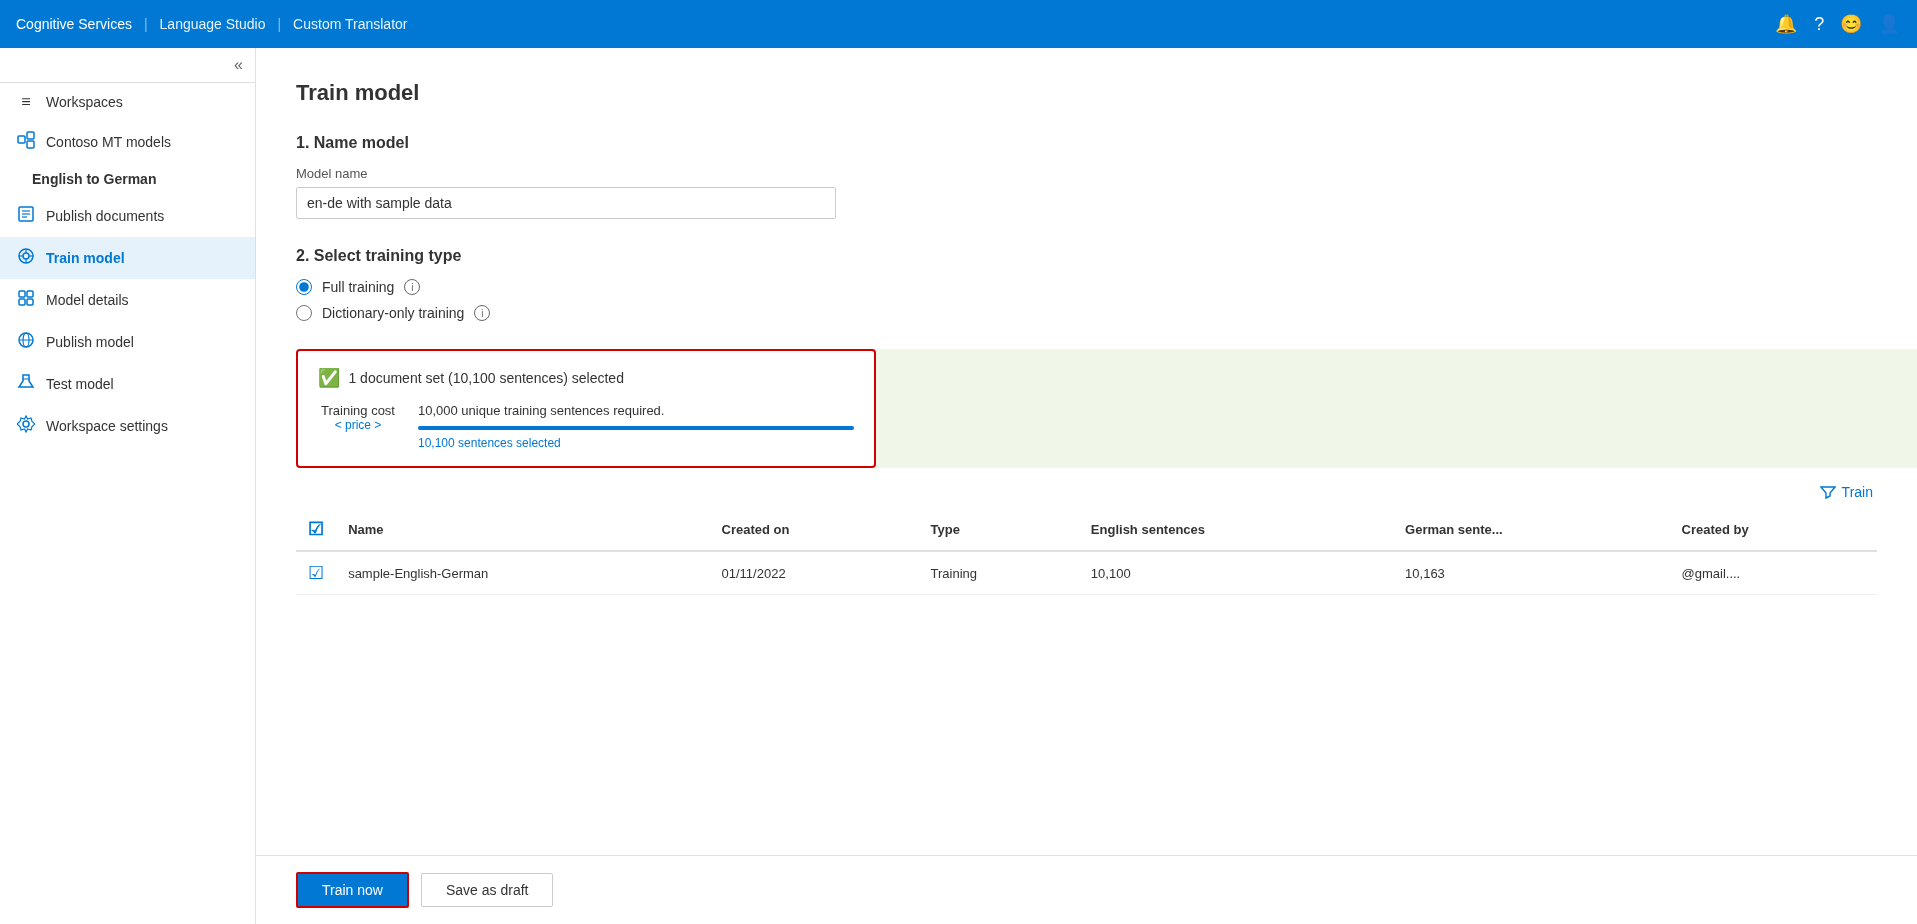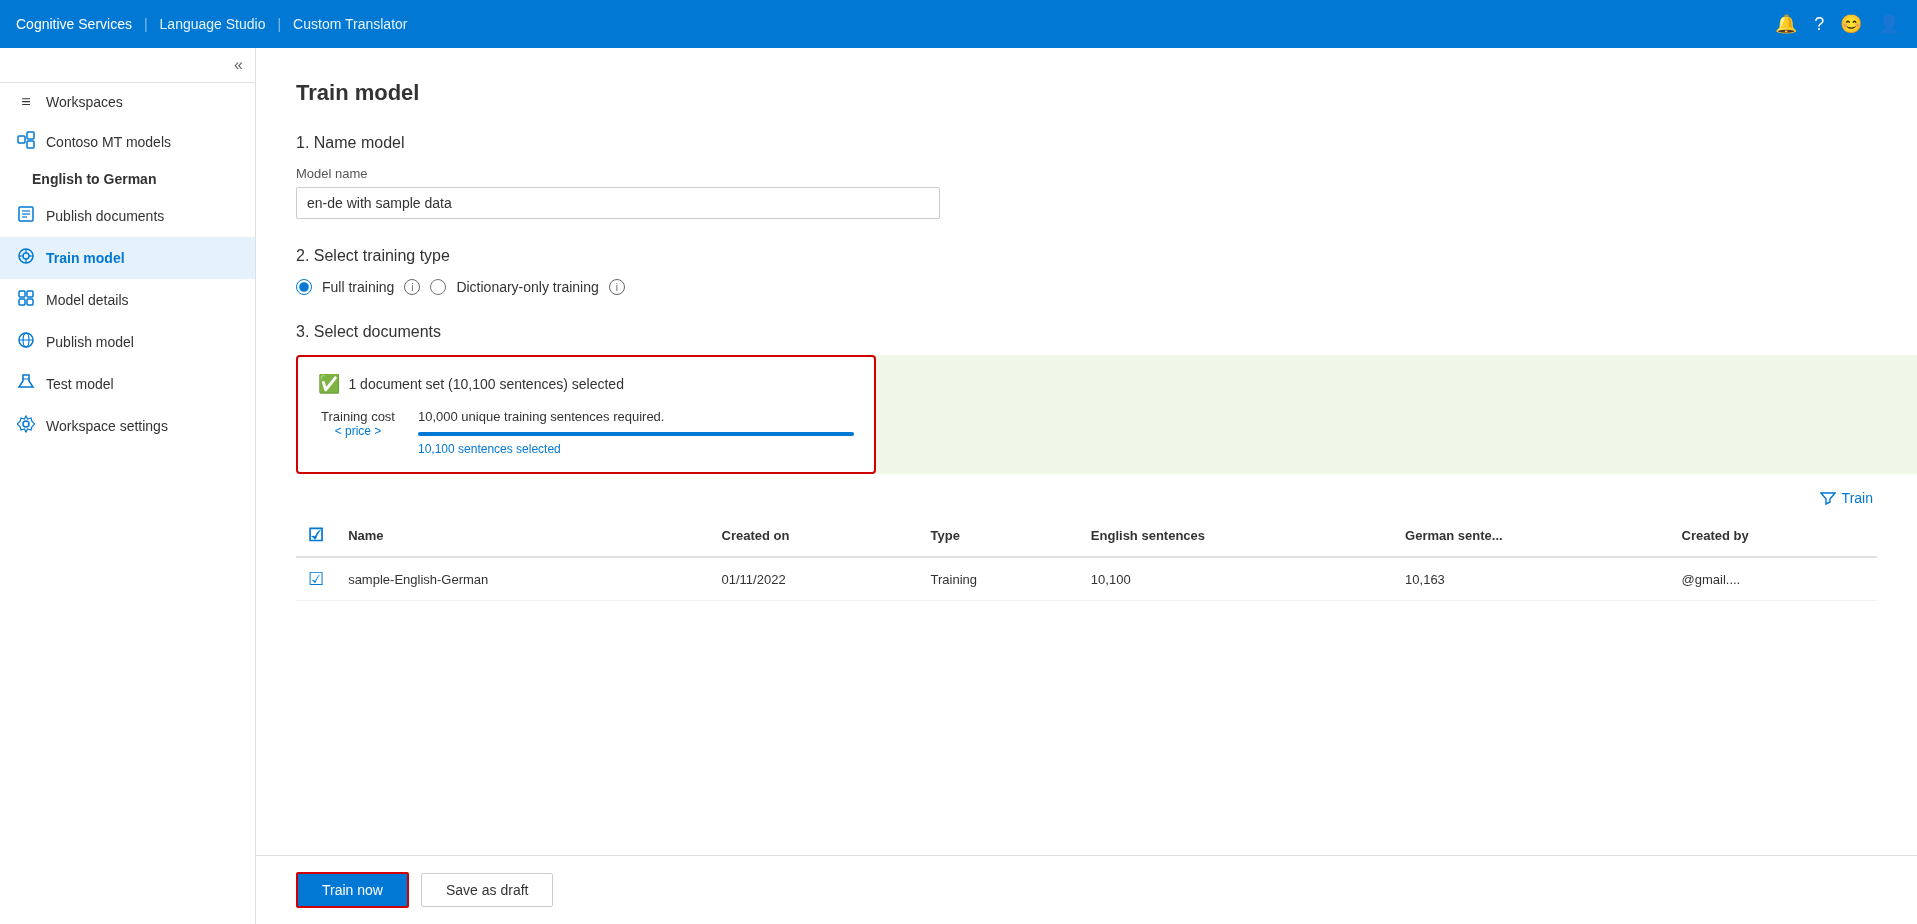--- a/index.html
+++ b/index.html
@@ -83,44 +83,44 @@
       background: #fff;
     }
     .page-title {
       font-size: 22px;
       font-weight: 600;
       color: #333;
       margin-bottom: 28px;
     }
     .section-heading {
       font-size: 16px;
-      font-weight: 400;
+      font-weight: 700;
       color: #333;
       margin-bottom: 14px;
     }
     .field-label {
       font-size: 13px;
       color: #555;
       margin-bottom: 6px;
       font-weight: 400;
     }
     .text-input {
-      width: 644px;
+      width: 540px;
       padding: 7px 10px;
       border: 1px solid #ccc;
       border-radius: 2px;
       font-size: 14px;
       color: #333;
       outline: none;
     }
 
     .section { margin-bottom: 28px; }
 
     
-    .radio-group { display: flex; flex-direction: row; gap: 10px; }
+    .radio-group { display: flex; flex-direction: column; gap: 10px; }
     .radio-option { display: flex; align-items: center; gap: 10px; cursor: pointer; }
     .radio-option input[type="radio"] { accent-color: #0078d4; width: 16px; height: 16px; cursor: pointer; }
     .radio-label { font-size: 14px; color: #333; }
     .info-icon {
       display: inline-flex;
       align-items: center;
       justify-content: center;
       width: 16px;
       height: 16px;
       border: 1px solid #666;
@@ -424,21 +424,20 @@
           </label>
           <label class="radio-option">
             <input type="radio" name="training-type" style="">
             <span class="radio-label">Dictionary-only training</span>
             <span class="info-icon">i</span>
           </label>
         </div>
       </div>
 
       <div class="section">
-        <div class="section-heading">3. Select documents</div>
 
         <div class="doc-selection-area">
           <div class="green-bg-band"></div>
           <div class="doc-box-wrapper">
             <div class="doc-selection-box">
               <div class="doc-selection-header">
                 <span class="doc-check-icon">✅</span>
                 <span class="doc-selection-title">1 document set (10,100 sentences) selected</span>
               </div>
               <div class="doc-cost-row">

